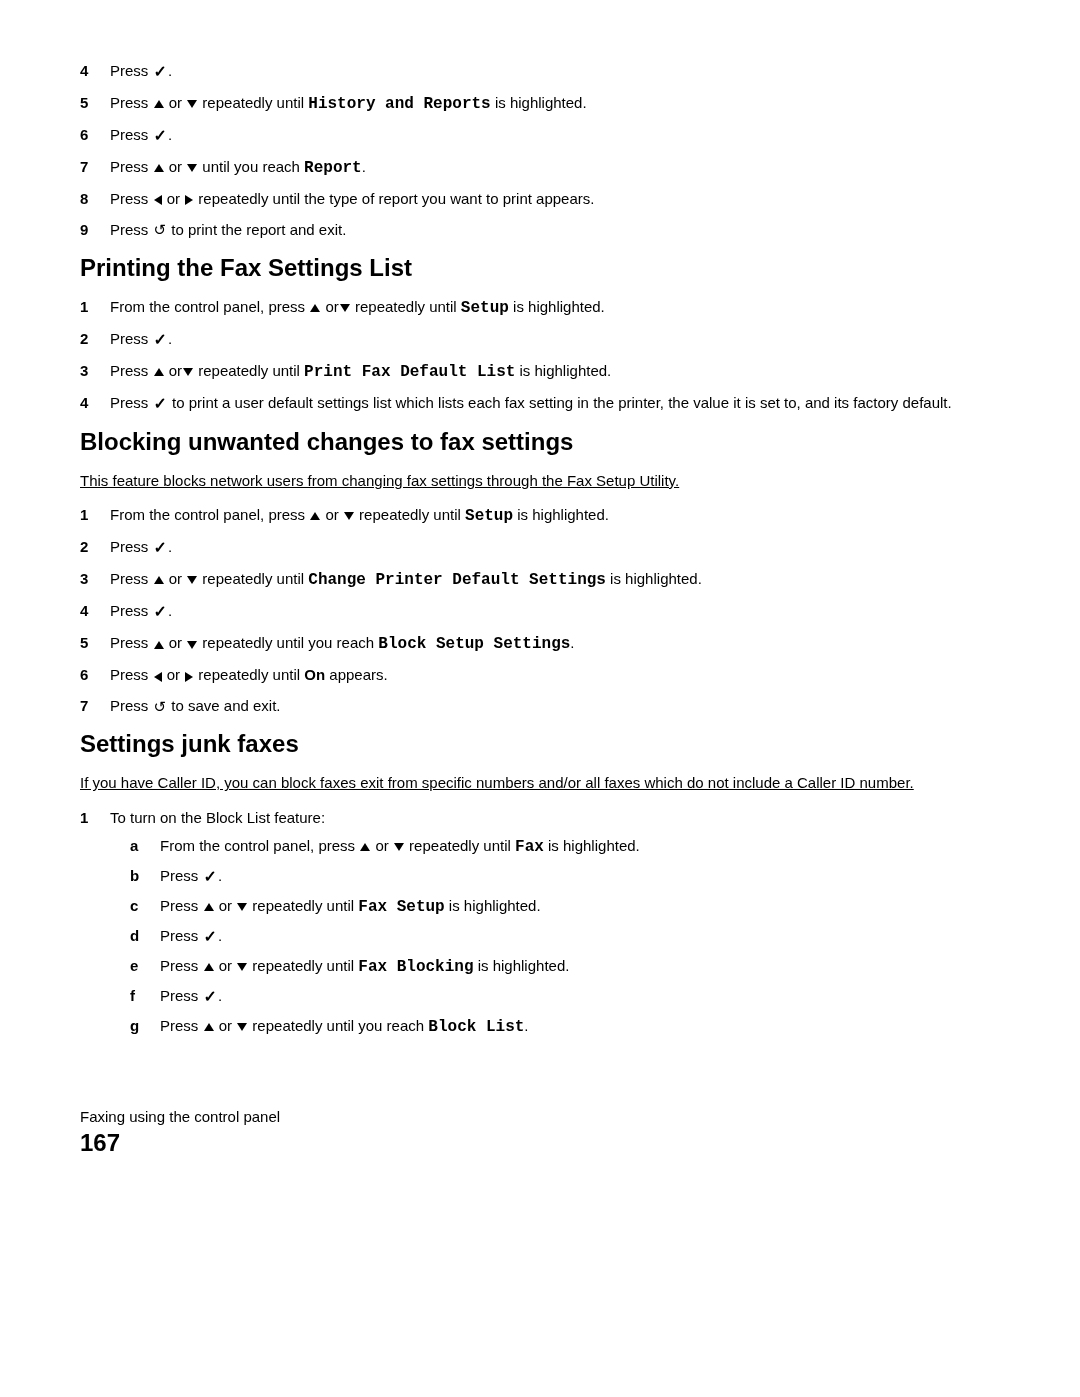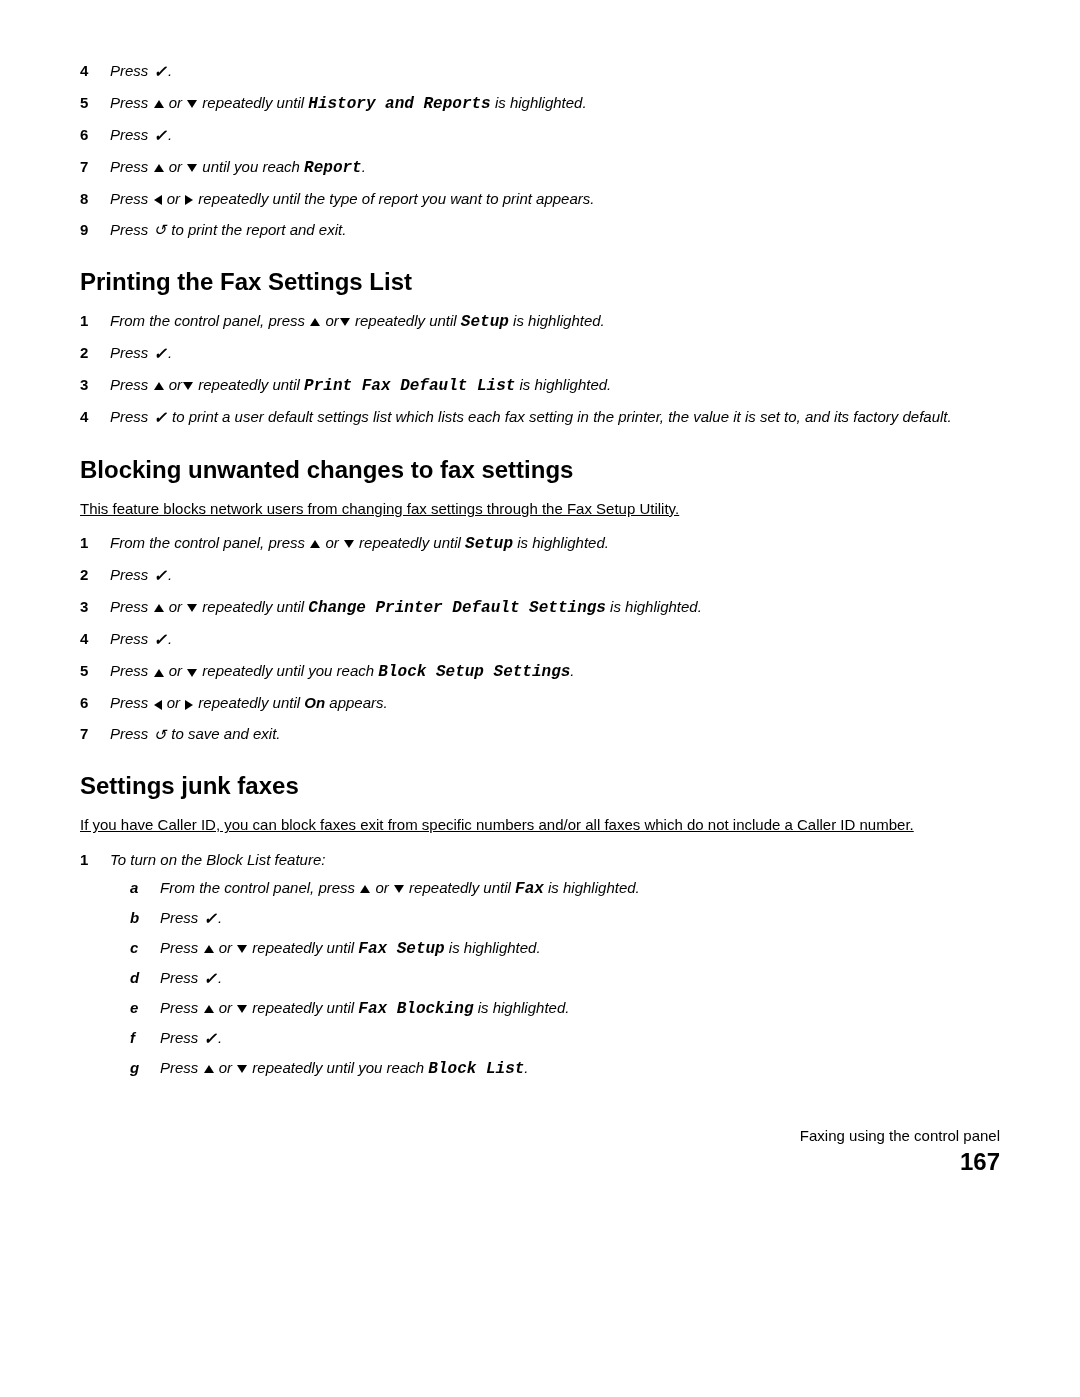--- a/index.html
+++ b/index.html
@@ -38,21 +38,20 @@
 
     .step-letter {
       font-weight: bold;
       min-width: 30px;
       flex-shrink: 0;
       margin-left: 20px;
     }
 
     .step-content {
       flex: 1;
-      font-style: italic;
     }
 
     .sub-list {
       list-style: none;
       margin-top: 6px;
     }
 
     .sub-list > li {
       display: flex;
       align-items: flex-start;
@@ -63,21 +62,21 @@
     code, .mono {
       font-family: 'Courier New', Courier, monospace;
       font-weight: bold;
       font-size: 16px;
       text-align: right;
     }
 
     h2 {
       font-size: 24px;
       font-weight: bold;
-      margin-top: 26px;
+      margin-top: 12px;
       margin-bottom: 14px;
       color: #000000;
     }
 
     .section-intro {
       margin-bottom: 12px;
       line-height: 1.5;
       text-decoration: underline;
     }
 
@@ -134,22 +133,22 @@
     }
 
     .back-icon {
       display: inline-block;
       font-size: 15px;
       vertical-align: middle;
       margin: 0 1px;
     }
 
     .footer {
-      text-align: right;
-      margin-top: 40px;
+      text-align: left;
+      margin-top: 63px;
       font-size: 15px;
     }
 
     .footer-page {
       font-size: 24px;
       font-weight: bold;
       margin-top: 4px;
     }
 
     .multiline-step {

